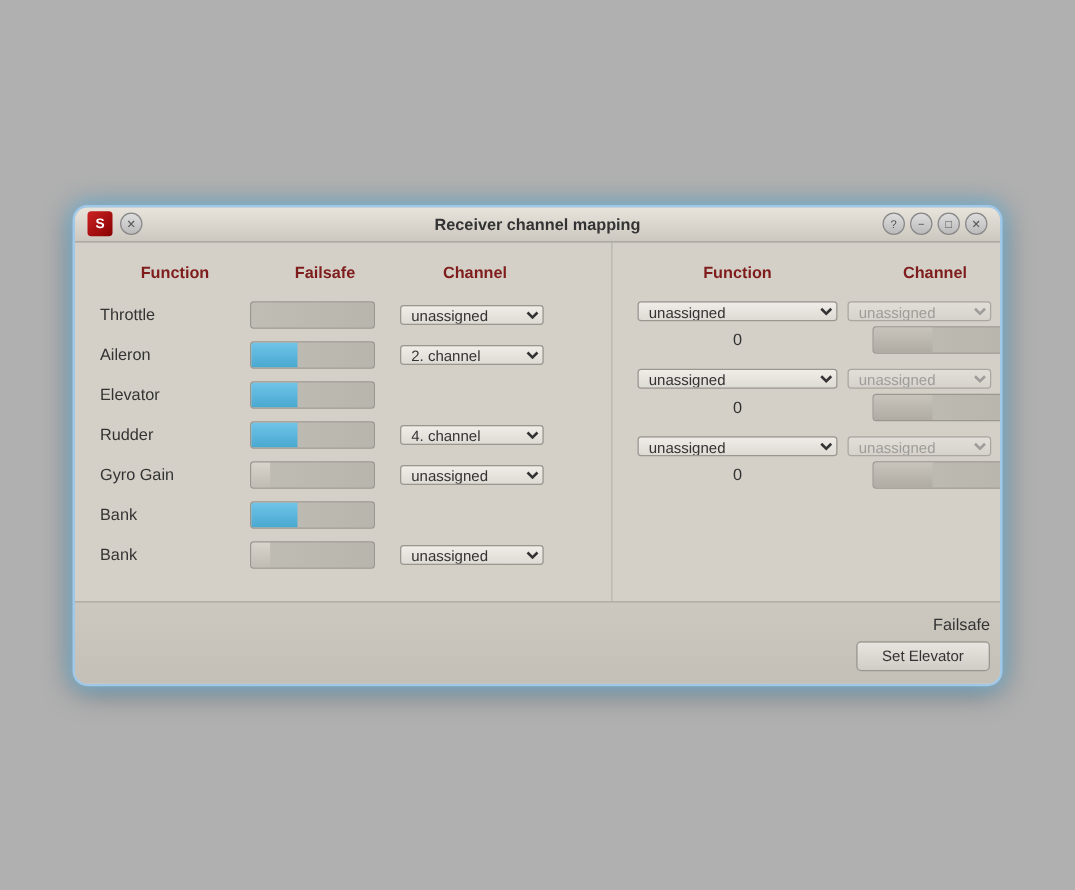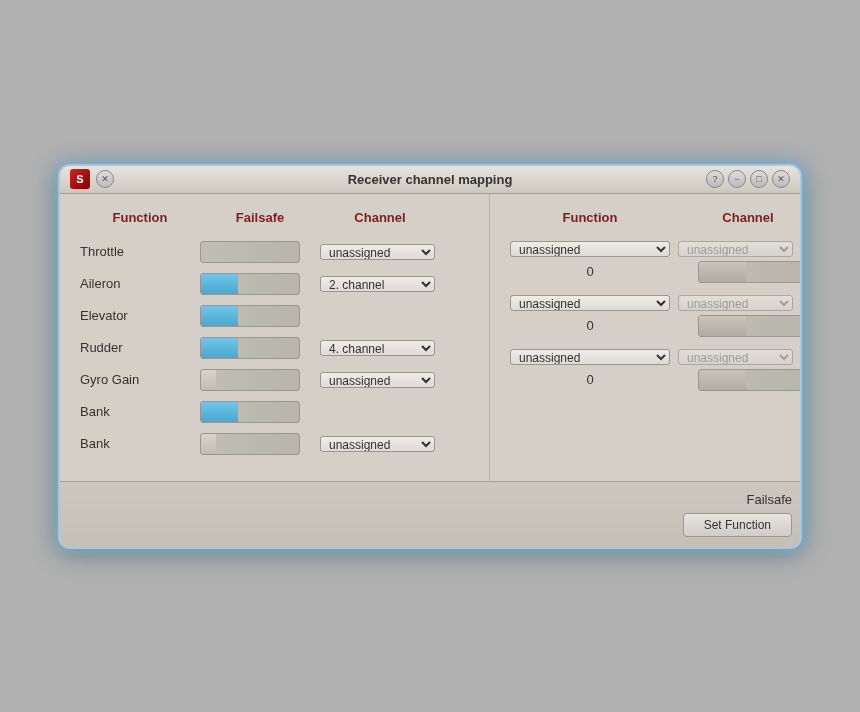--- a/index.html
+++ b/index.html
@@ -353,15 +353,15 @@
           <div class="right-indicator">
             <div class="right-indicator-fill"></div>
           </div>
         </div>
       </div>
     </div>
   </div>
 
   <div class="bottom-bar">
     <span class="failsafe-label">Failsafe</span>
-    <button class="set-failsafe-btn">Set Function</button>
+    <button class="set-failsafe-btn">Set Elevator</button>
   </div>
 </div>
 
 </body></html>

